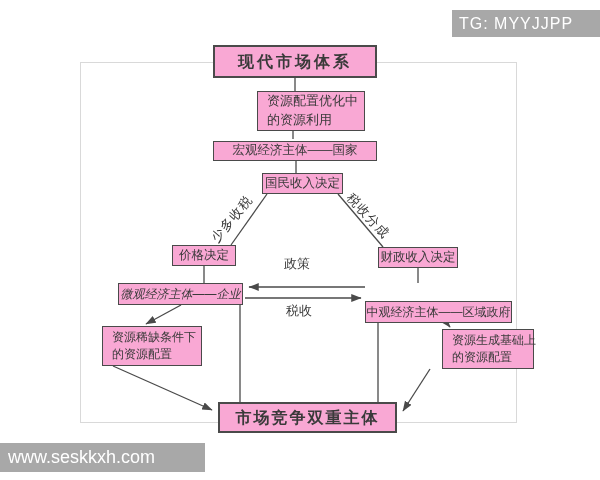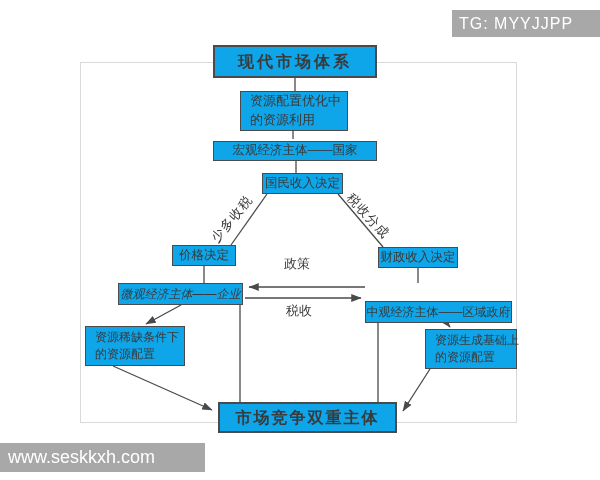--- a/index.html
+++ b/index.html
@@ -6,27 +6,27 @@
   .stage{
     position:relative;width:600px;height:480px;background:#ffffff;overflow:hidden;
     font-family:"Liberation Sans","DejaVu Sans",sans-serif;color:#3a3a3a;
   }
   .frame{
     position:absolute;left:80px;top:62px;width:437px;height:361px;
     border:1px solid #d9d9d9;box-sizing:border-box;
   }
   svg.lines{position:absolute;left:0;top:0;pointer-events:none;}
   .box{
-    position:absolute;background:#0ea5e9;border:1.5px solid #4a4a4a;box-sizing:border-box;
+    position:absolute;background:#f9a8d4;border:1.5px solid #4a4a4a;box-sizing:border-box;
     display:flex;align-items:center;justify-content:center;
     font-size:13px;color:#3a3a3a;line-height:1.25;text-align:center;white-space:nowrap;
   }
   .box.big{border-width:2px;font-size:16px;font-weight:bold;letter-spacing:3px;}
   .box.two-line{flex-direction:column;align-items:flex-start;justify-content:center;
-    padding-left:9px;font-size:12px;line-height:1.45;}
+    padding-left:9px;font-size:12px;line-height:1.45;margin-left:17px;}
   .box.small{font-size:12.5px;}
   .box.mid{font-size:12px;}
   .edge-label{position:absolute;font-size:13px;color:#3a3a3a;white-space:nowrap;}
   .rot{transform-origin:center center;letter-spacing:1px;}
   .wm{
     position:absolute;background:#a8a8a8;color:#ffffff;
     display:flex;align-items:center;white-space:nowrap;
   }
   .wm.tr{left:452px;top:10px;width:148px;height:27px;font-size:16px;padding-left:7px;letter-spacing:1px;}
   .wm.bl{left:0px;top:443px;width:197px;height:29px;font-size:18px;padding-left:8px;}

